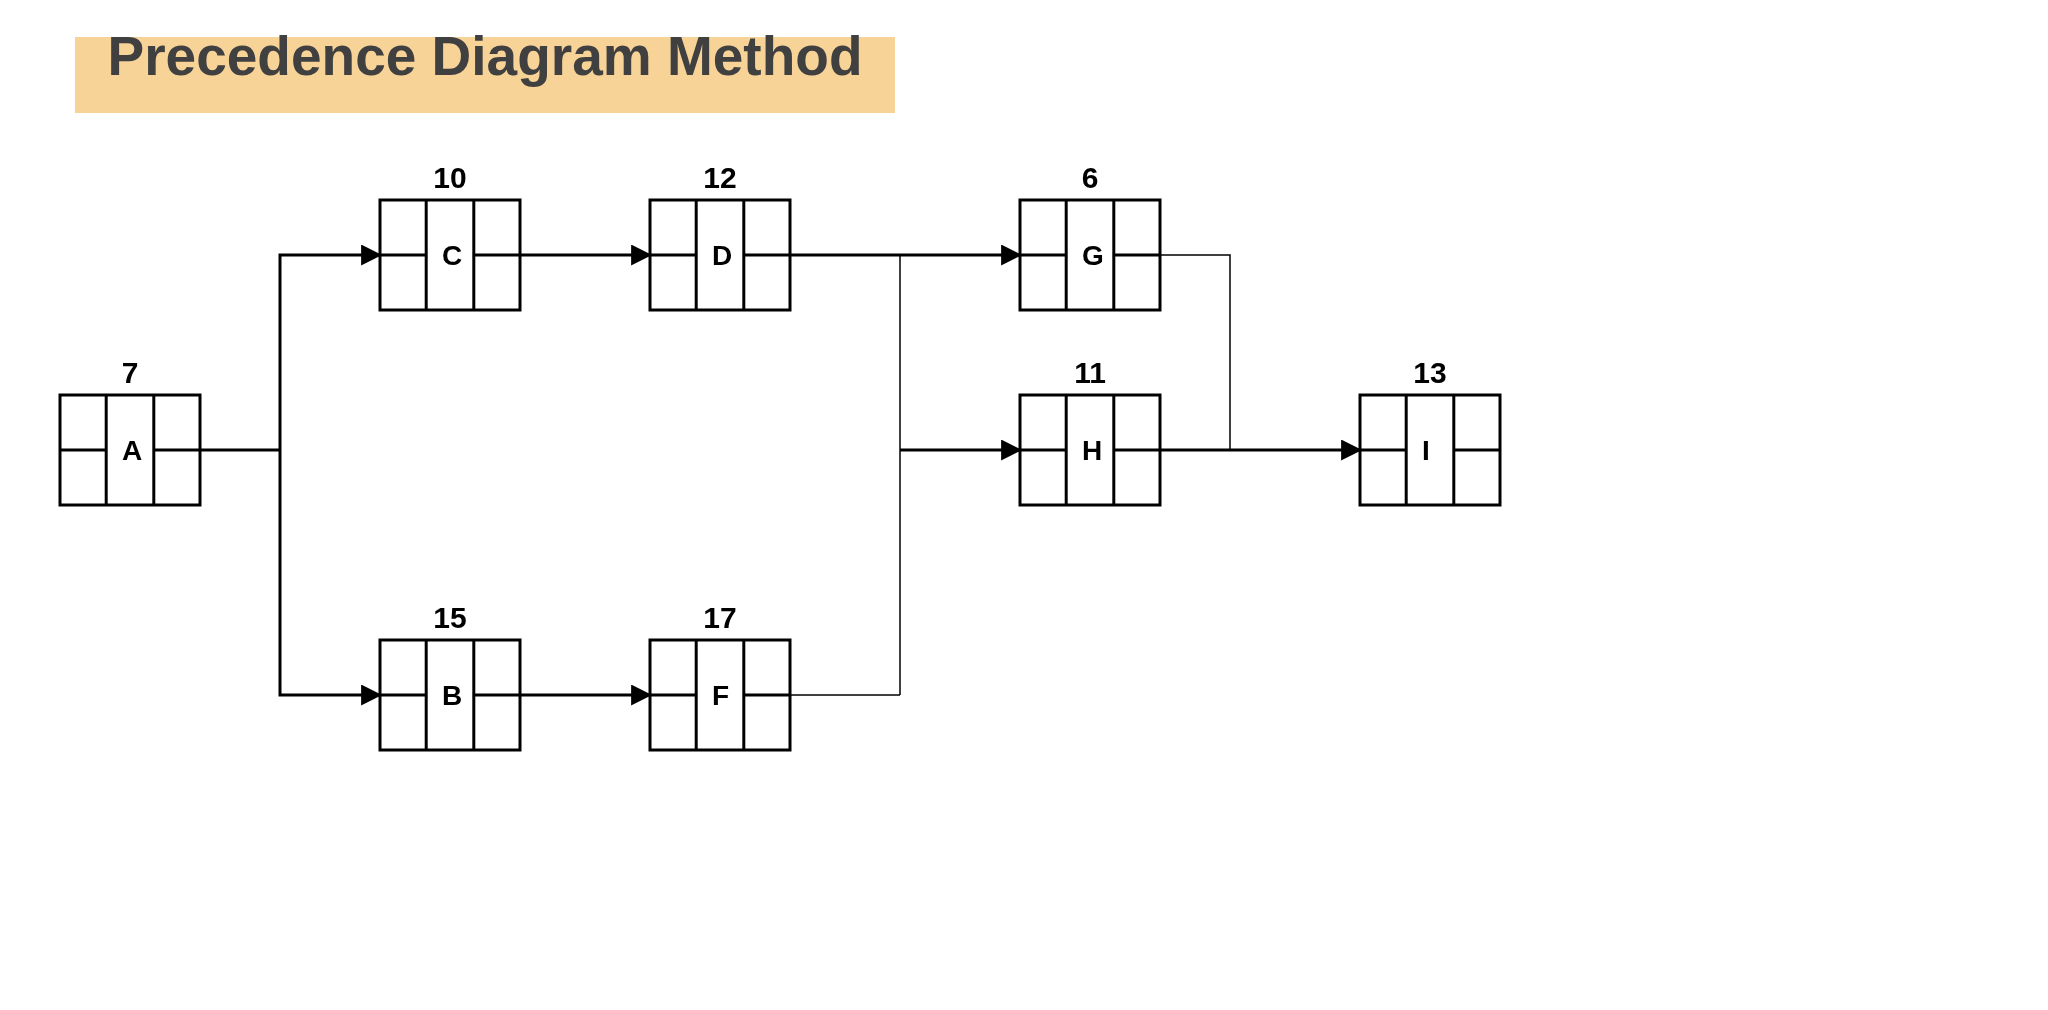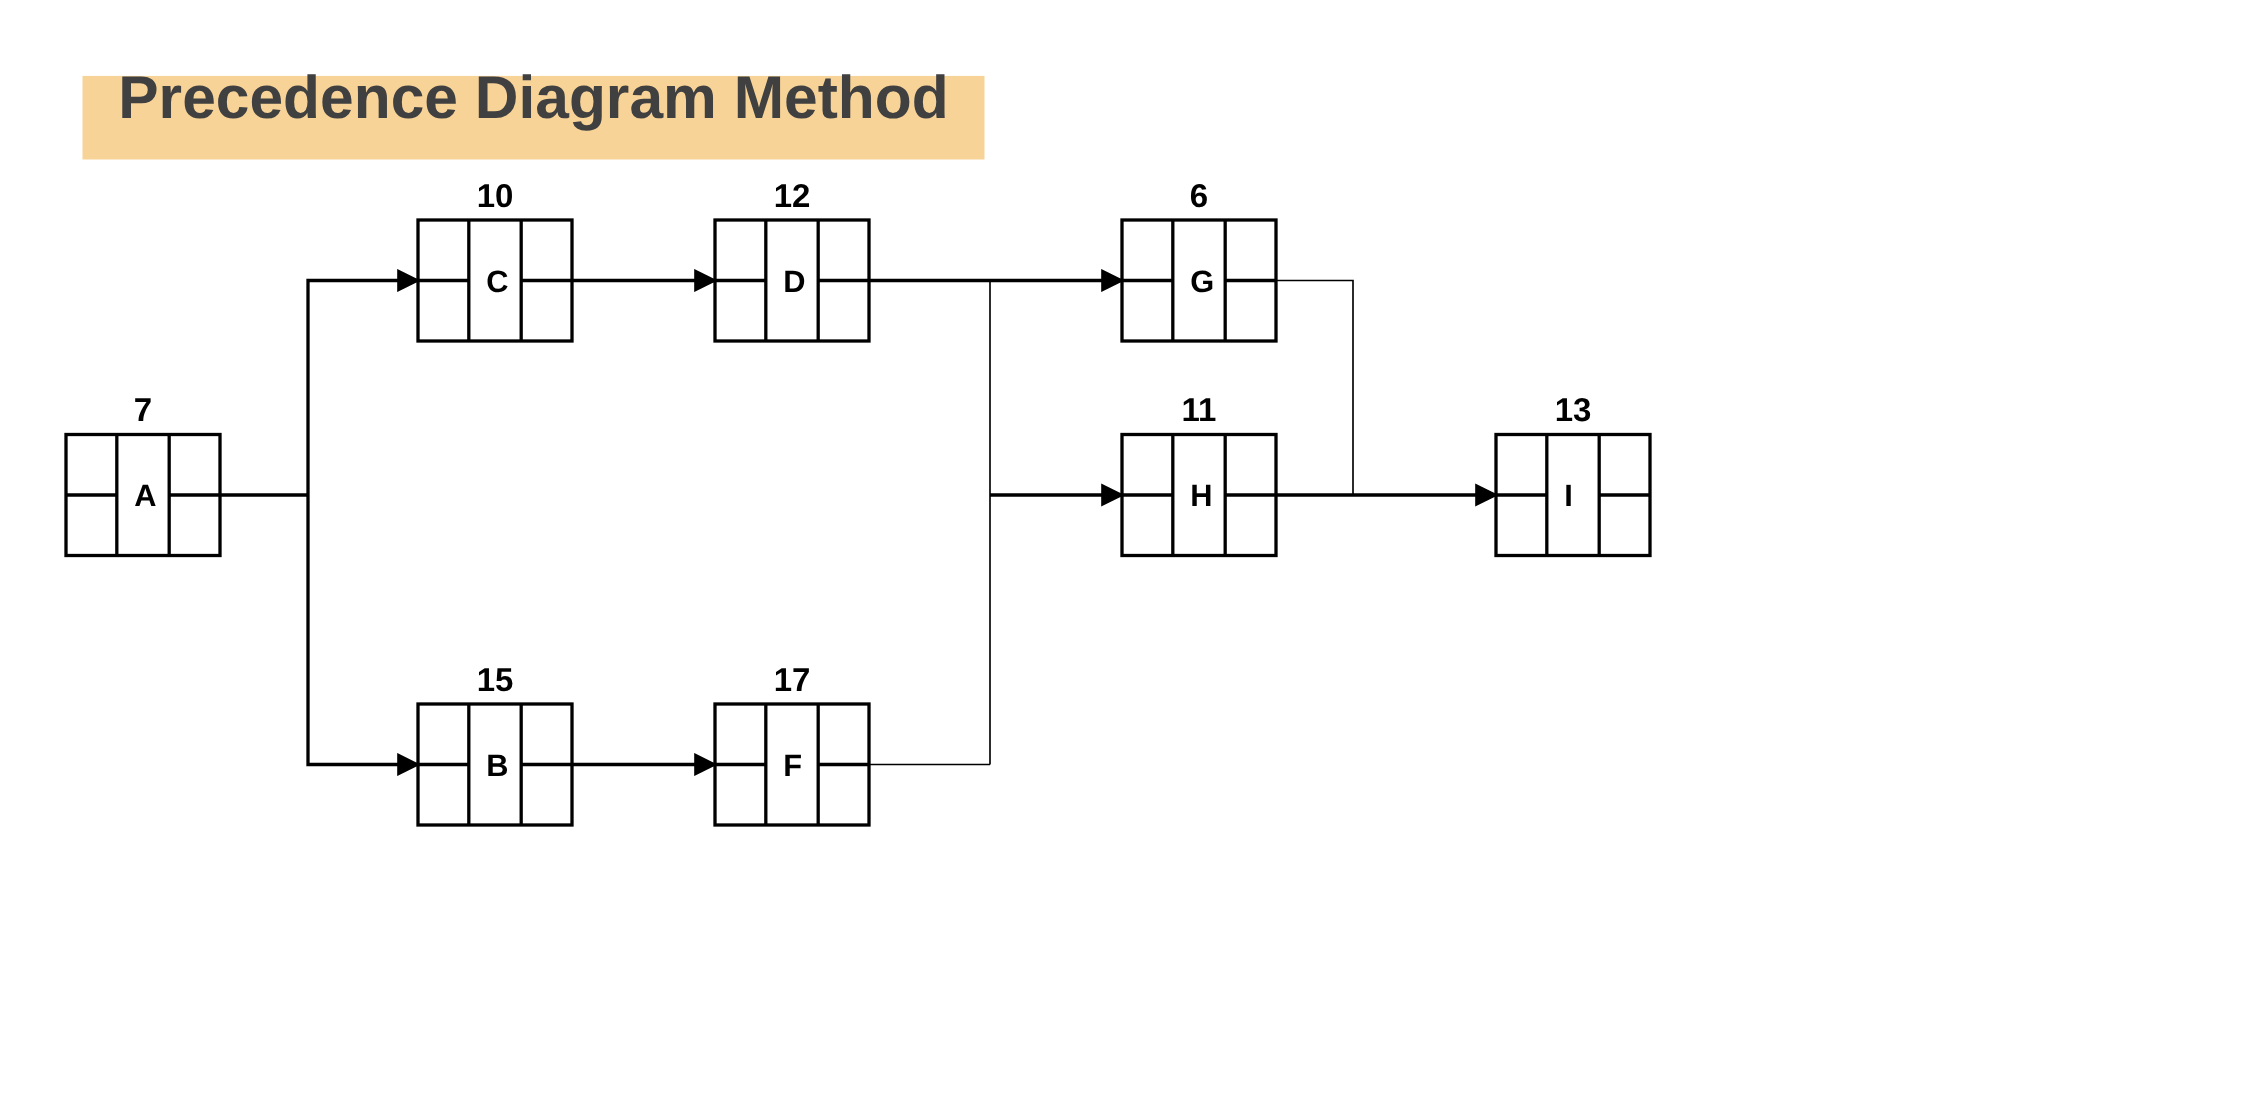--- a/index.html
+++ b/index.html
@@ -12,21 +12,20 @@
     position: relative;
     width: 2048px;
     height: 1010px;
   }
   .title-wrap {
     position: absolute;
     left: 75px;
     top: 25px;
     width: 820px;
     height: 120px;
-    margin-top: 32px;
   }
   .title-bg {
     position: absolute;
     left: 0;
     top: 12px;
     width: 820px;
     height: 76px;
     background: #f8d398;
   }
   .title-text {

